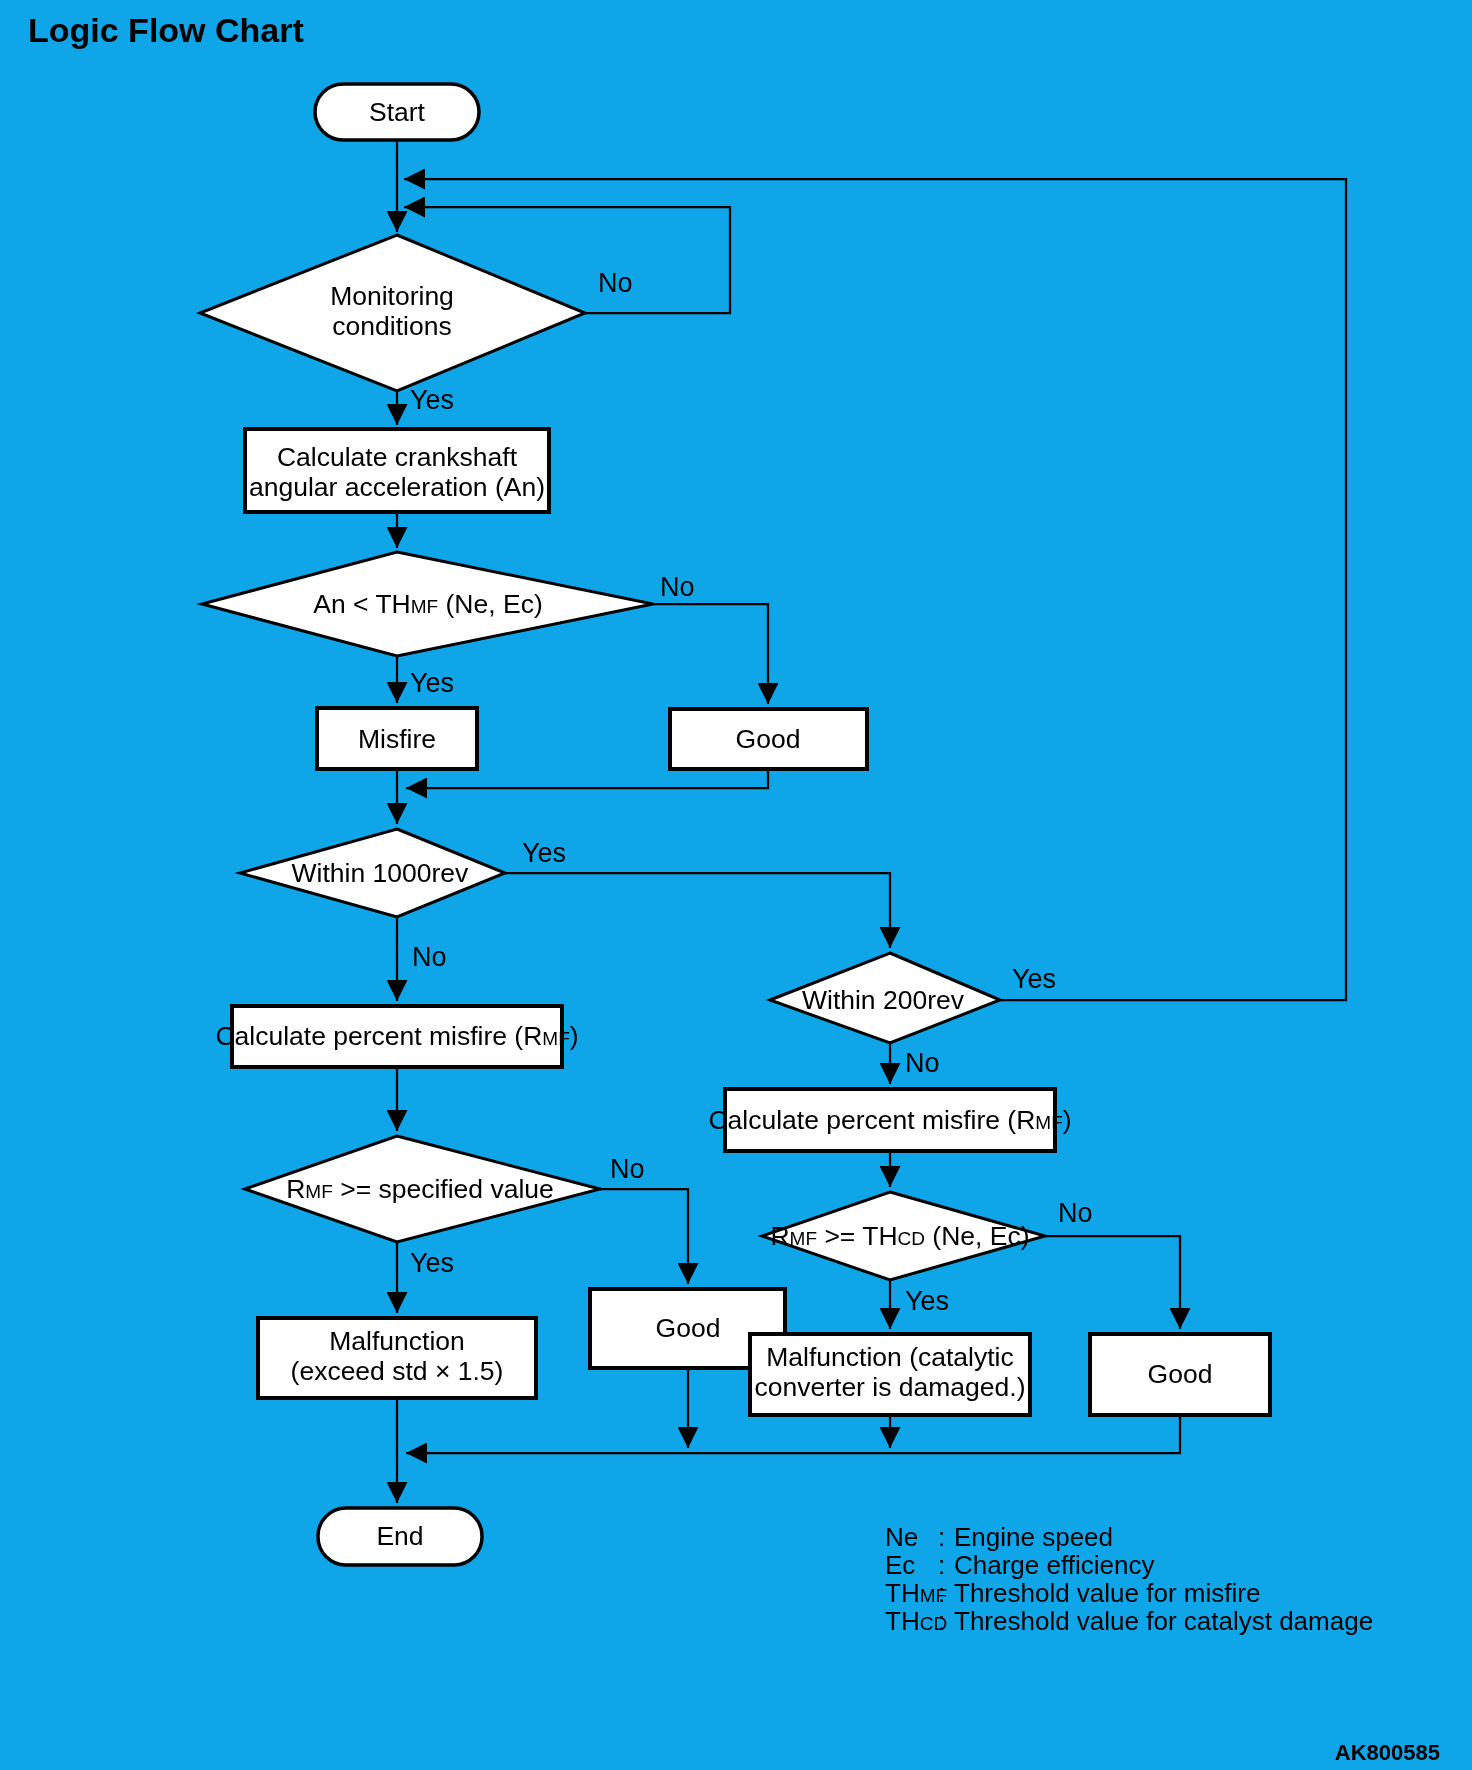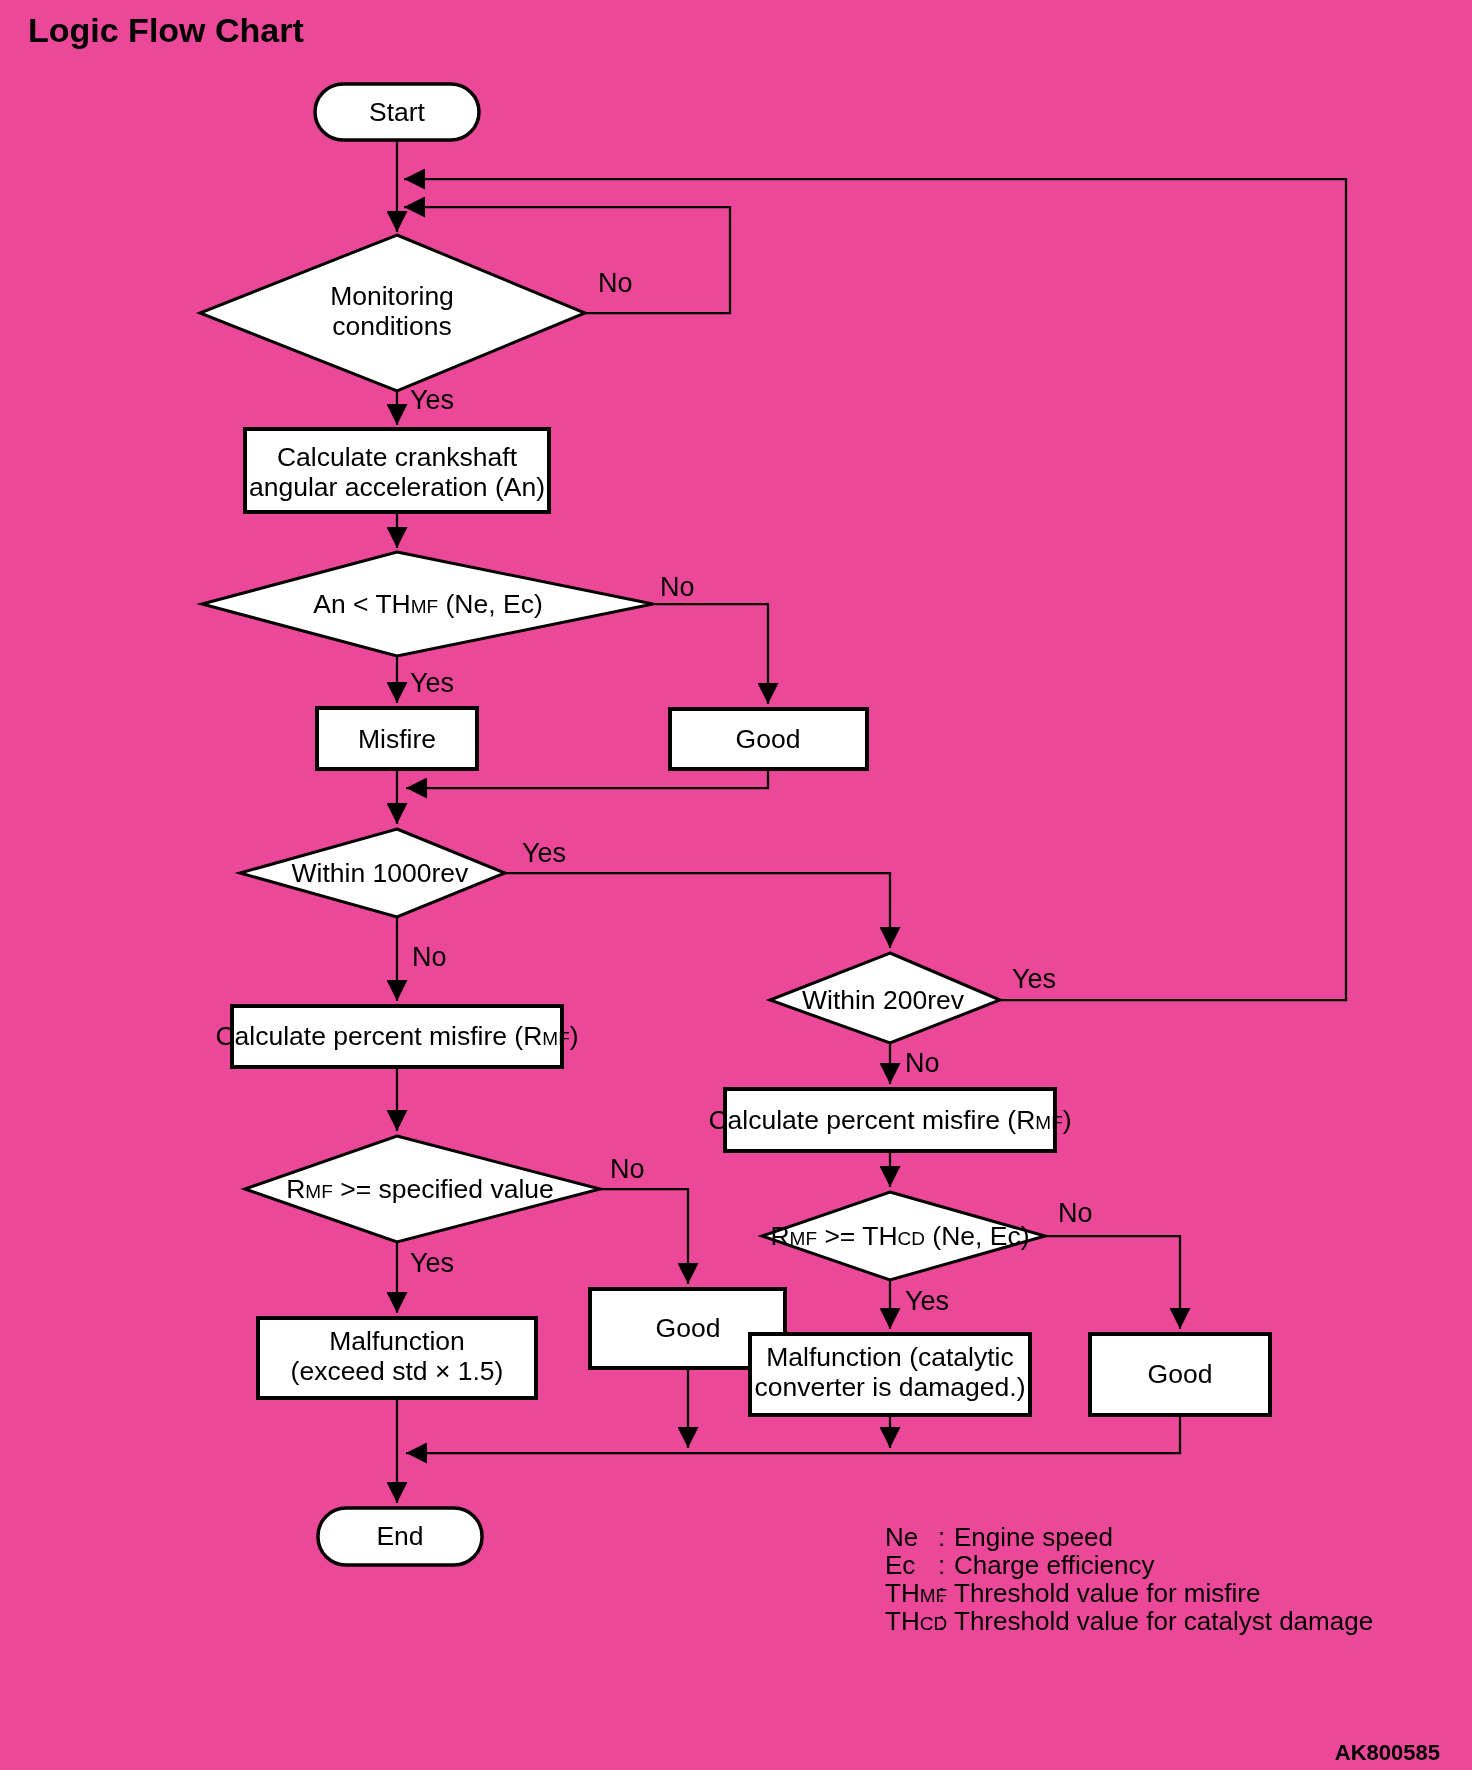--- a/index.html
+++ b/index.html
@@ -1,20 +1,20 @@
 <!DOCTYPE html>
 <html><head>
 <meta charset="utf-8">
 <style>
   html, body { margin: 0; padding: 0; background: #ffffff; }
   .page {
     position: relative;
     width: 1472px;
     height: 1770px;
-    background: #ec4899;
+    background: #0ea5e9;
     font-family: "Liberation Sans", sans-serif;
   }
   svg { display: block; }
   svg text {
     font-family: "Liberation Sans", sans-serif;
     fill: #000000;
   }
   .title-text { font-size: 34px; font-weight: bold; }
   .node-text { font-size: 26.5px; }
   .branch-label { font-size: 27px; }

